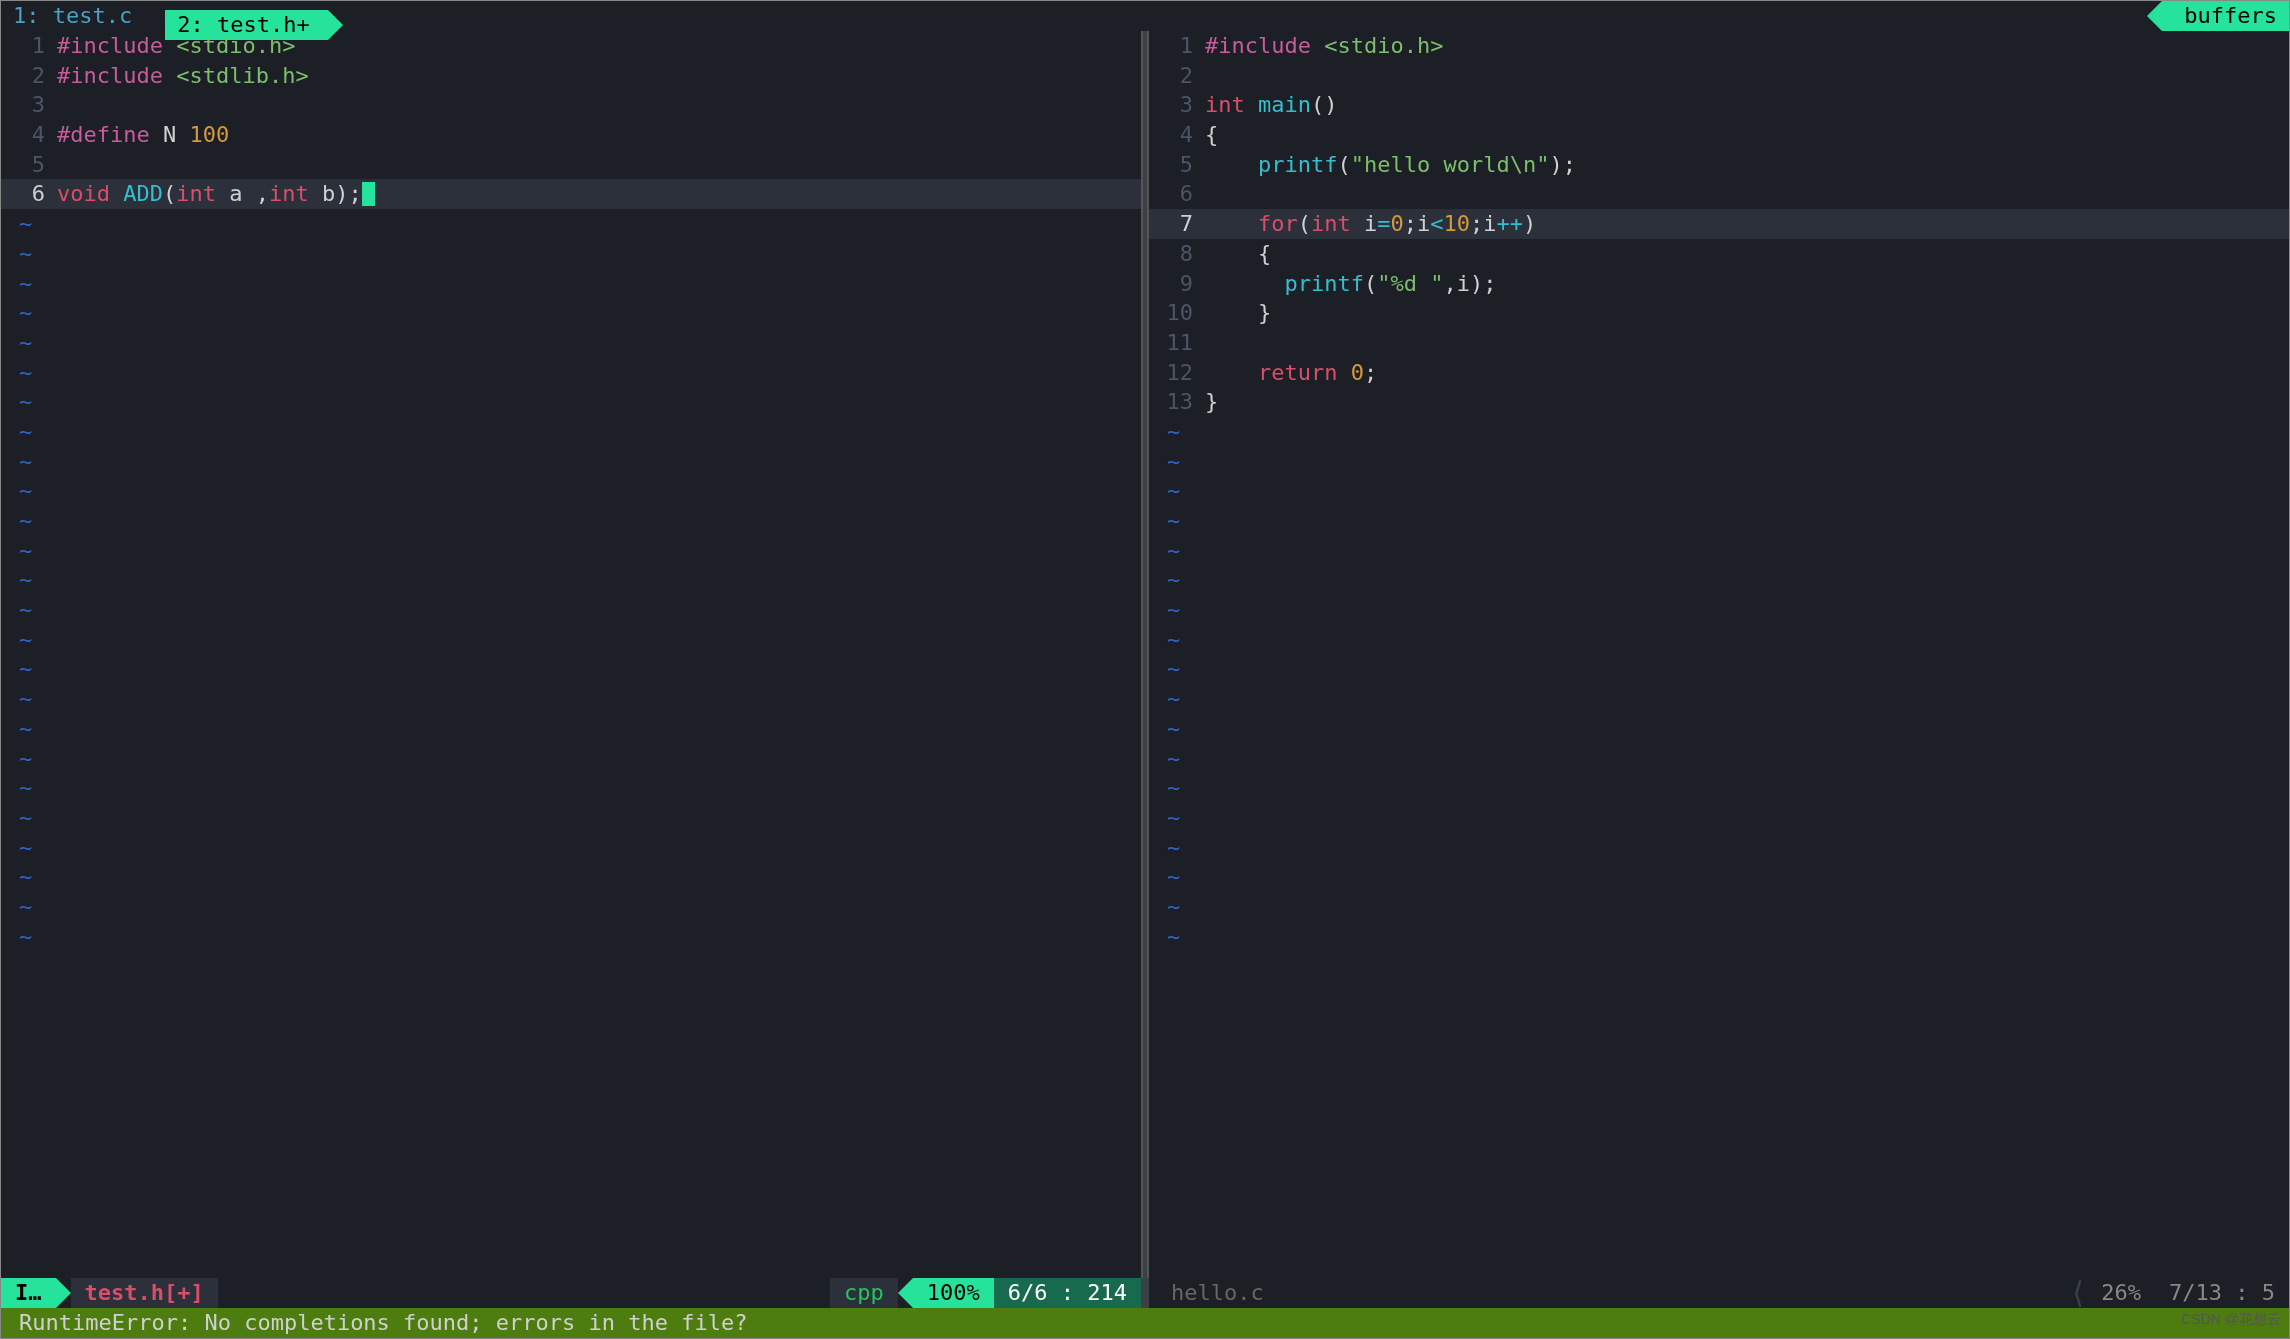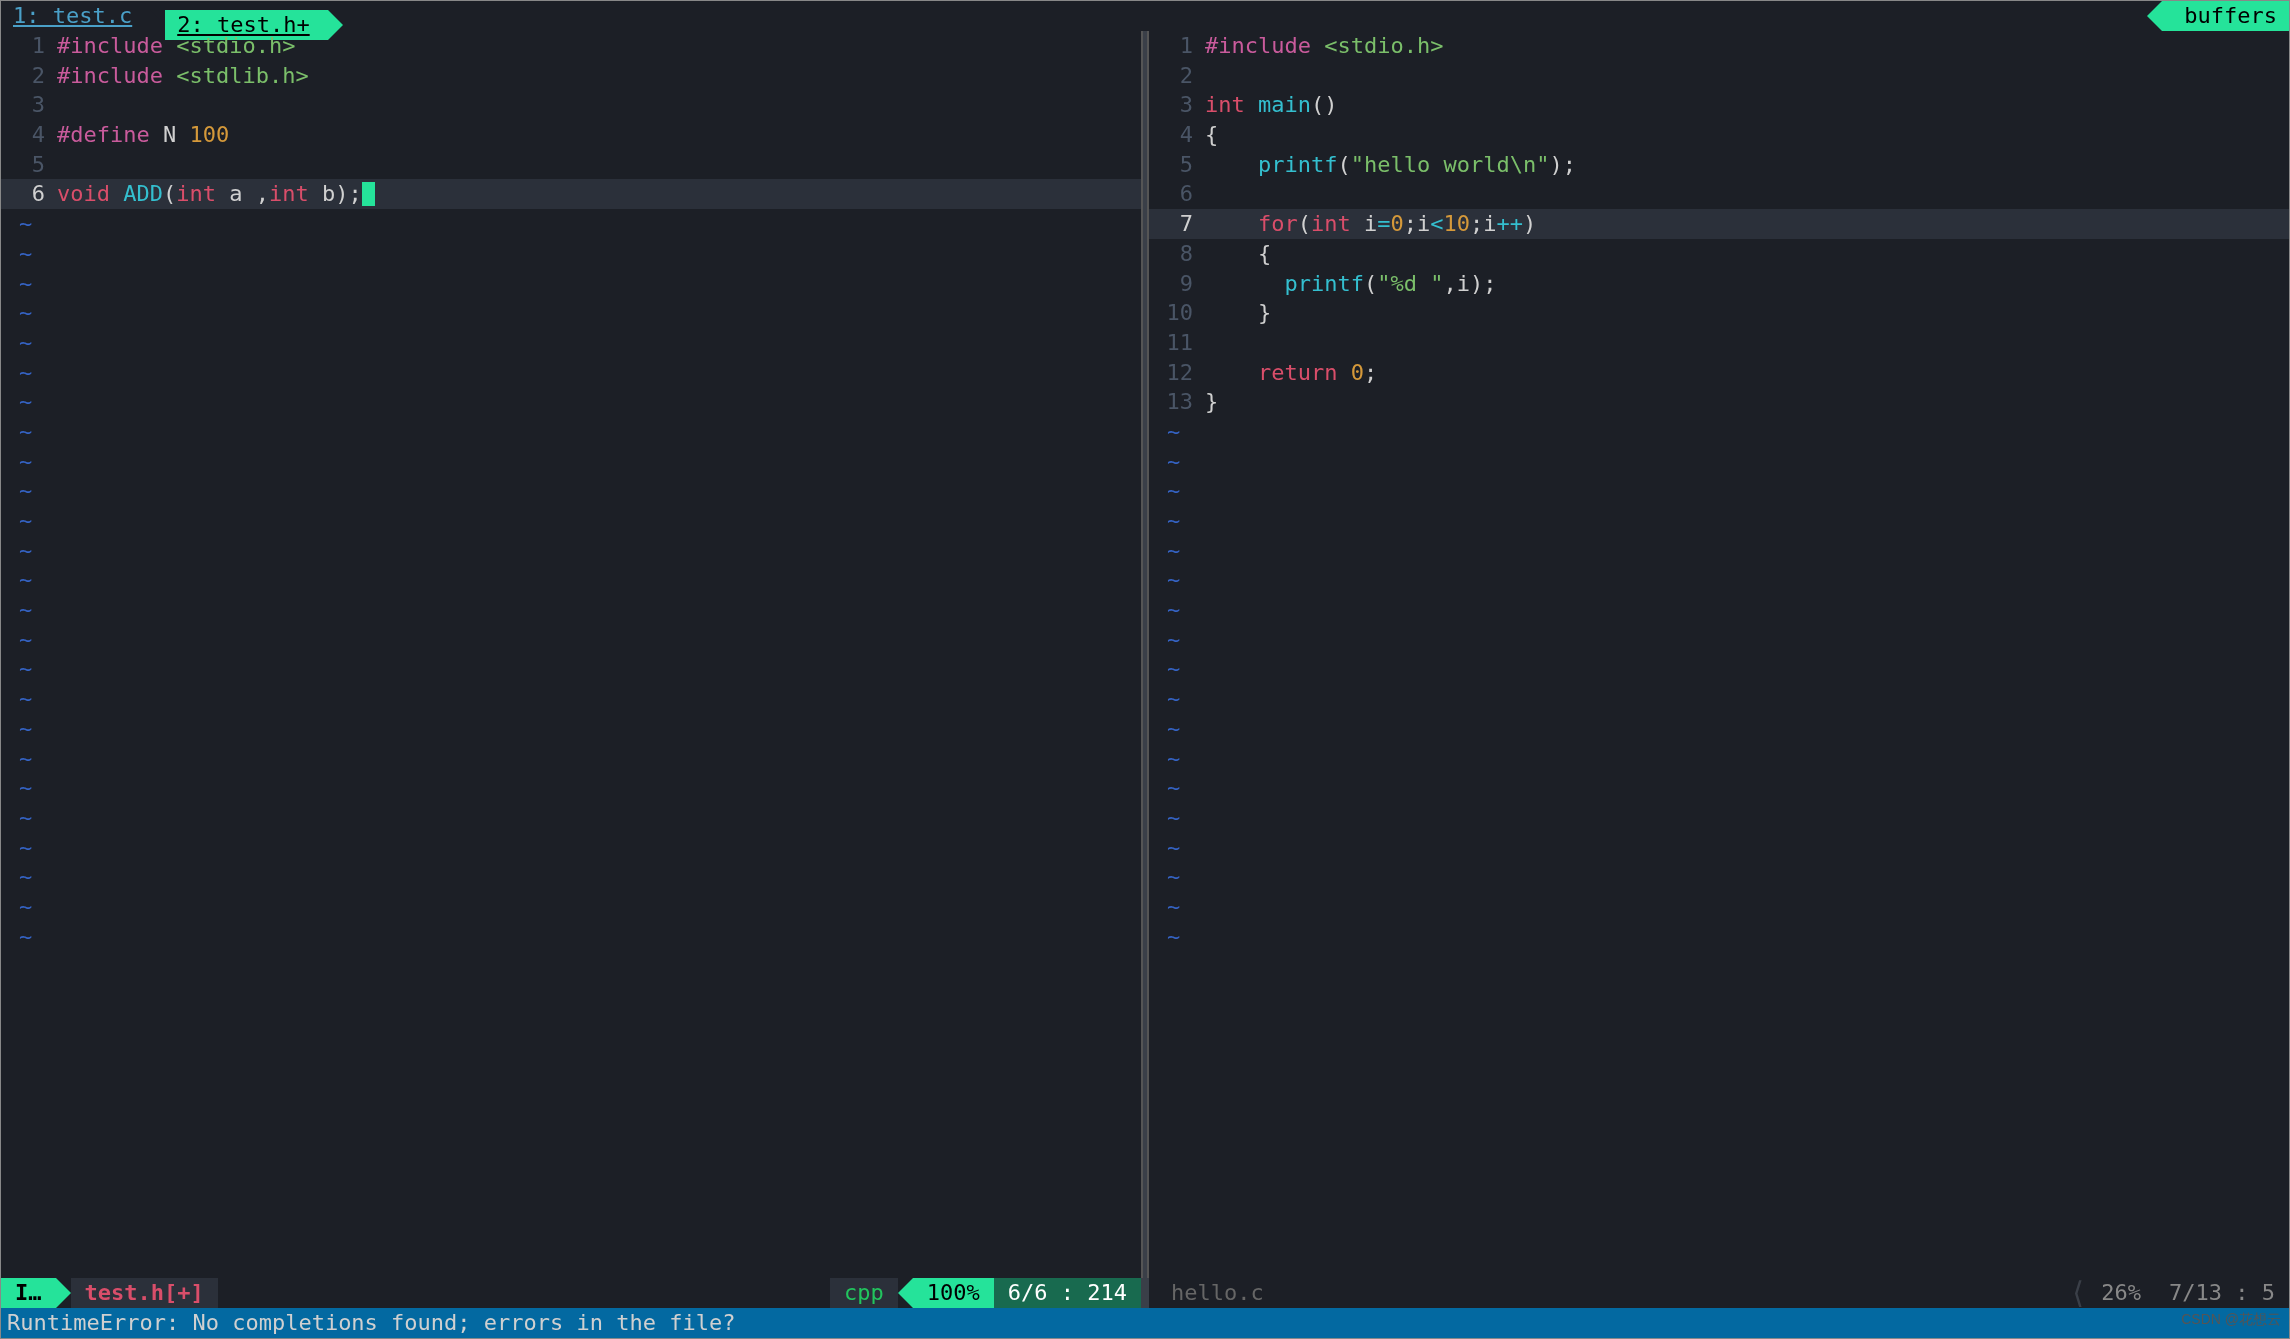--- a/index.html
+++ b/index.html
@@ -1,20 +1,20 @@
 <!DOCTYPE html>
 <html><head>
 <meta charset="utf-8">
 <style>
   * { margin:0; padding:0; box-sizing:border-box; }
   html,body { width:100%; height:100%; background:#1c1f26; font-family:"Consolas","DejaVu Sans Mono","Menlo",monospace; font-size:22px; line-height:1.35; color:#d0d0d0; overflow:hidden; }
   .app { display:flex; flex-direction:column; width:2290px; height:1339px; position:relative; border:1px solid #888; }
   
   .tabbar { height:30px; background:#1c1f26; display:flex; align-items:center; position:relative; }
-  .tab { height:30px; display:flex; align-items:center; padding:0 18px 0 12px; font-size:22px; position:relative;text-decoration:underline; }
+  .tab { height:30px; display:flex; align-items:center; padding:0 18px 0 12px; font-size:22px; position:relative; }
   .tab-inactive { background:#1c1f26; color:#4aa0c8; }
   .tab-active { background:#25e39a; color:#000;margin-top:17px; }
   .tab-sep { width:0; height:0; border-top:15px solid transparent; border-bottom:15px solid transparent; }
   .sep2 { position:absolute; right:-15px; top:0; border-left:15px solid #25e39a; z-index:2; }
   .tab-active::before { content:""; position:absolute; left:-15px; top:0; border-top:15px solid transparent; border-bottom:15px solid transparent; border-left:15px solid #1c1f26; }
   .buffers-badge { position:absolute; right:0; top:0; height:30px; background:#25e39a; color:#000; display:flex; align-items:center; padding:0 12px 0 22px; }
   .buffers-badge::before { content:""; position:absolute; left:-15px; top:0; border-top:15px solid transparent; border-bottom:15px solid transparent; border-right:15px solid #25e39a; }
   
   .editor-area { flex:1; display:flex; overflow:hidden; }
   .pane { flex:1; display:flex; flex-direction:column; overflow:hidden; position:relative; }
@@ -42,21 +42,21 @@
   .statusline { height:30px; display:flex; align-items:center; background:#1c1f26; font-size:22px; position:relative; }
   .status-seg { height:30px; display:flex; align-items:center; padding:0 14px; position:relative; }
   .seg-mode { background:#25e39a; color:#000; font-weight:bold; }
   .seg-bg1 { background:#2b303a; }
   .seg-file-mod { color:#d94e6a; font-weight:bold; }
   .seg-ftype { color:#22c55e;text-align:right; }
   .seg-pct { background:#25e39a; color:#000; }
   .seg-pos { background:#186a4f; color:#fff; }
   .spacer { flex:1; }
   .statusline.inactive .status-seg { color:#666; }
-  .cmdline { height:30px; background:#0369a1; color:#d0d0d0; display:flex; align-items:flex-start; padding:0 6px; }
+  .cmdline { height:30px; background:#4d7c0f; color:#d0d0d0; display:flex; align-items:flex-start; padding:0 18px; }
   .watermark { position:absolute; right:8px; bottom:9px; font-size:14px; color:#555; font-family:sans-serif; }
 </style>
 </head>
 <body>
 
 <div class="app">
 
   <div class="tabbar">
     <div class="tab tab-inactive">
       <span>1: test.c</span>

